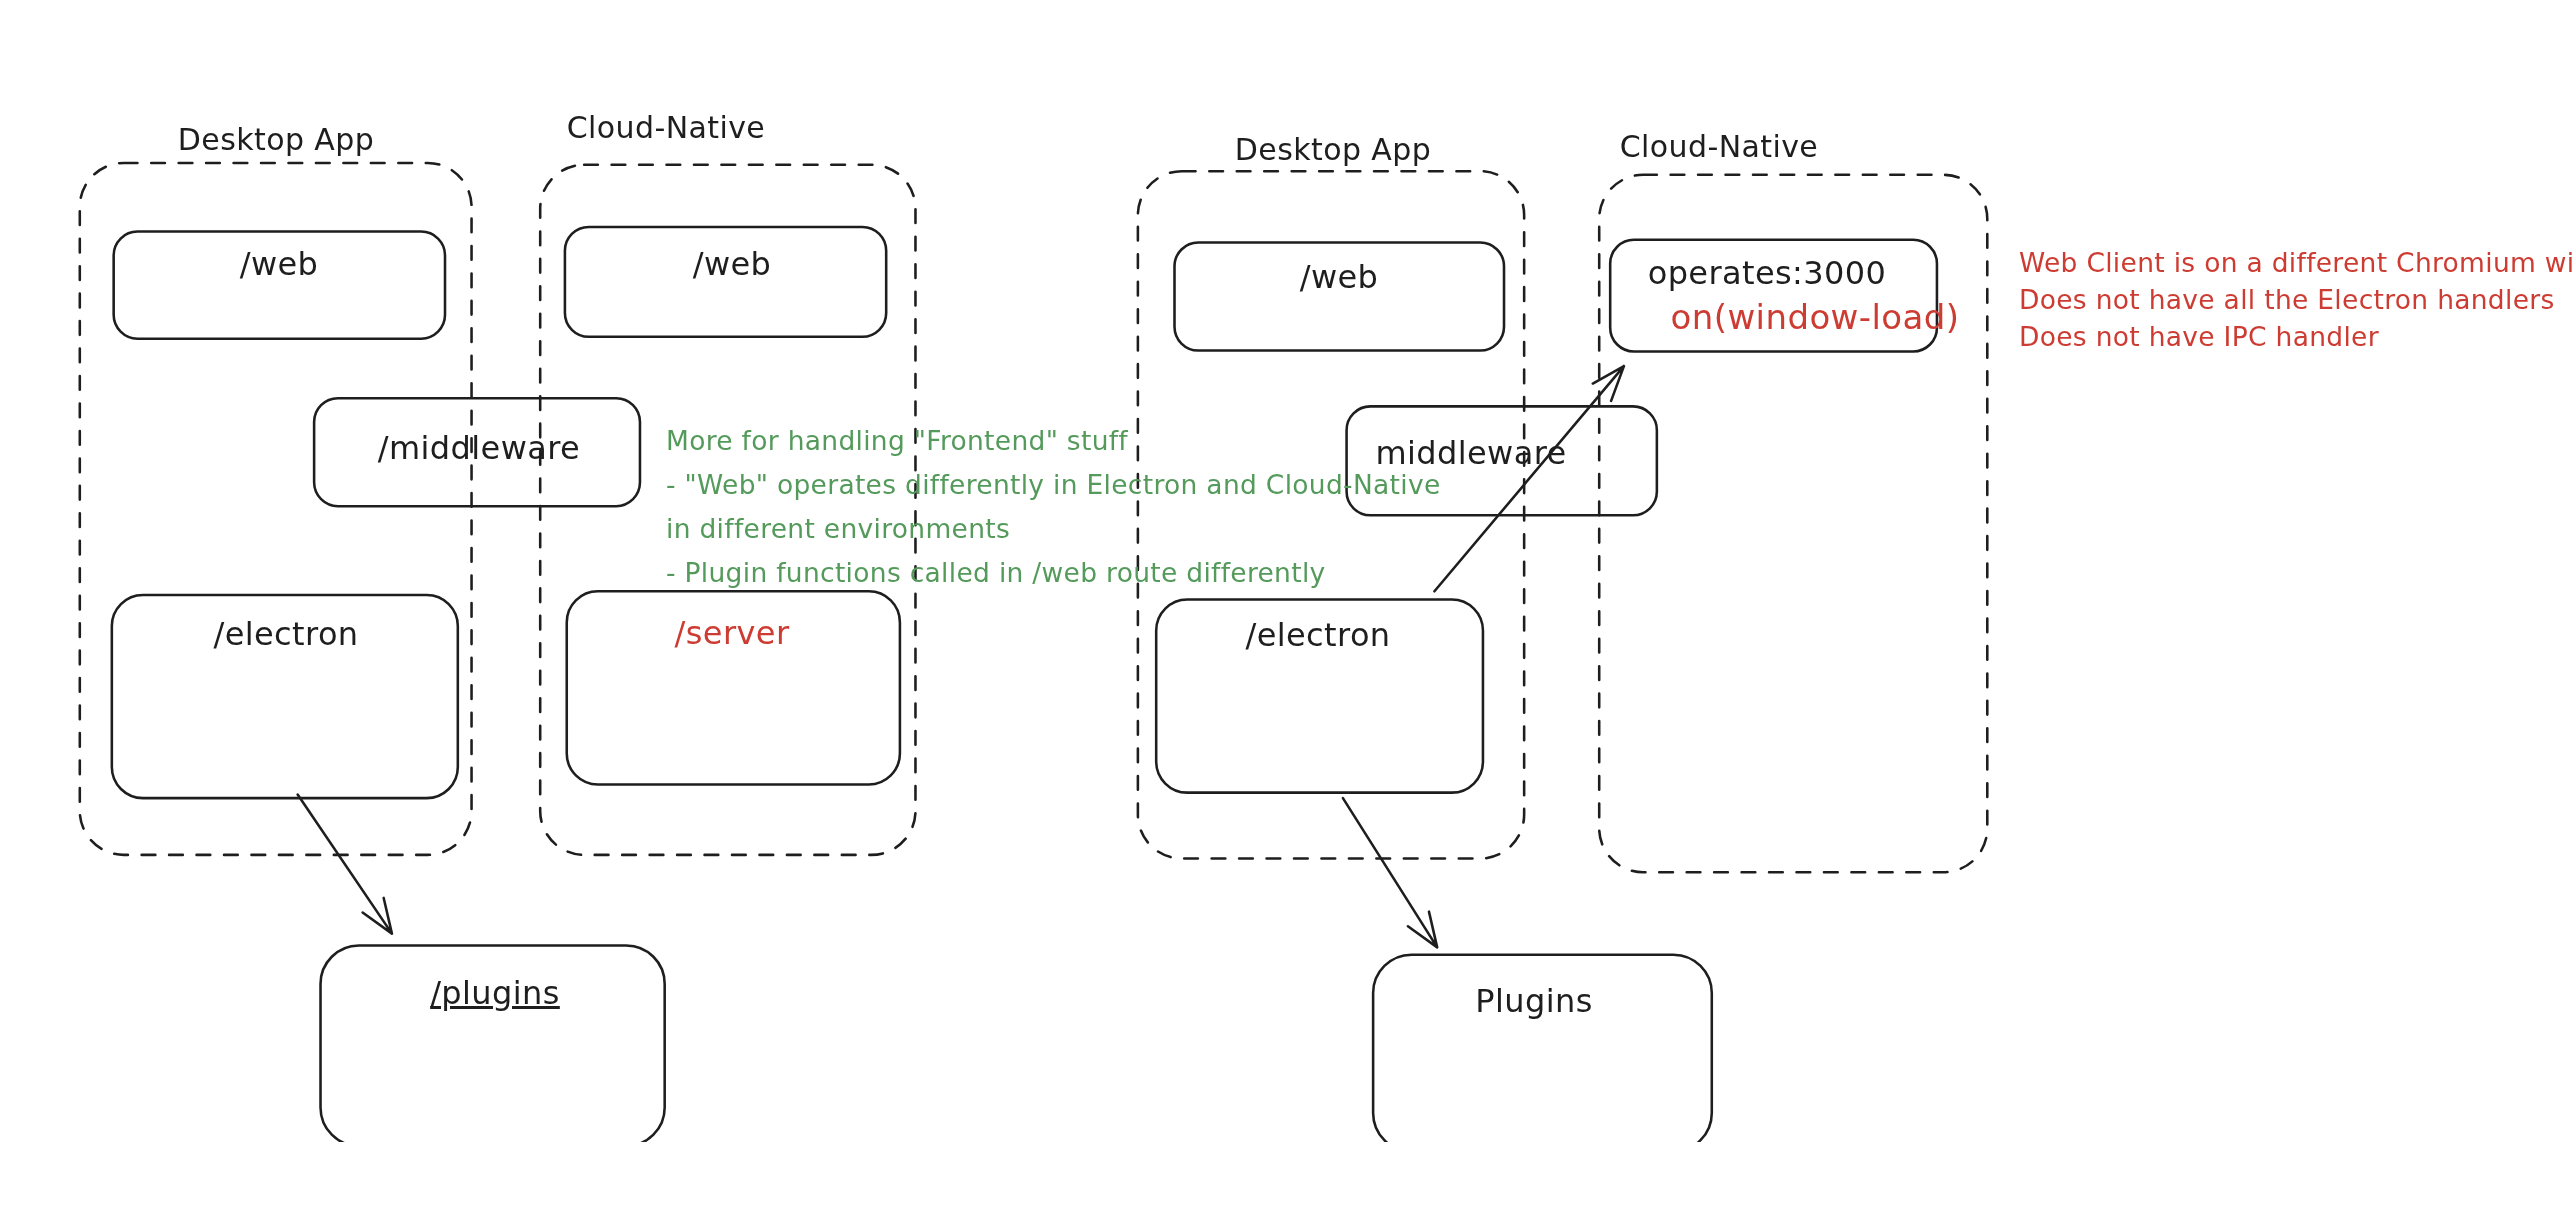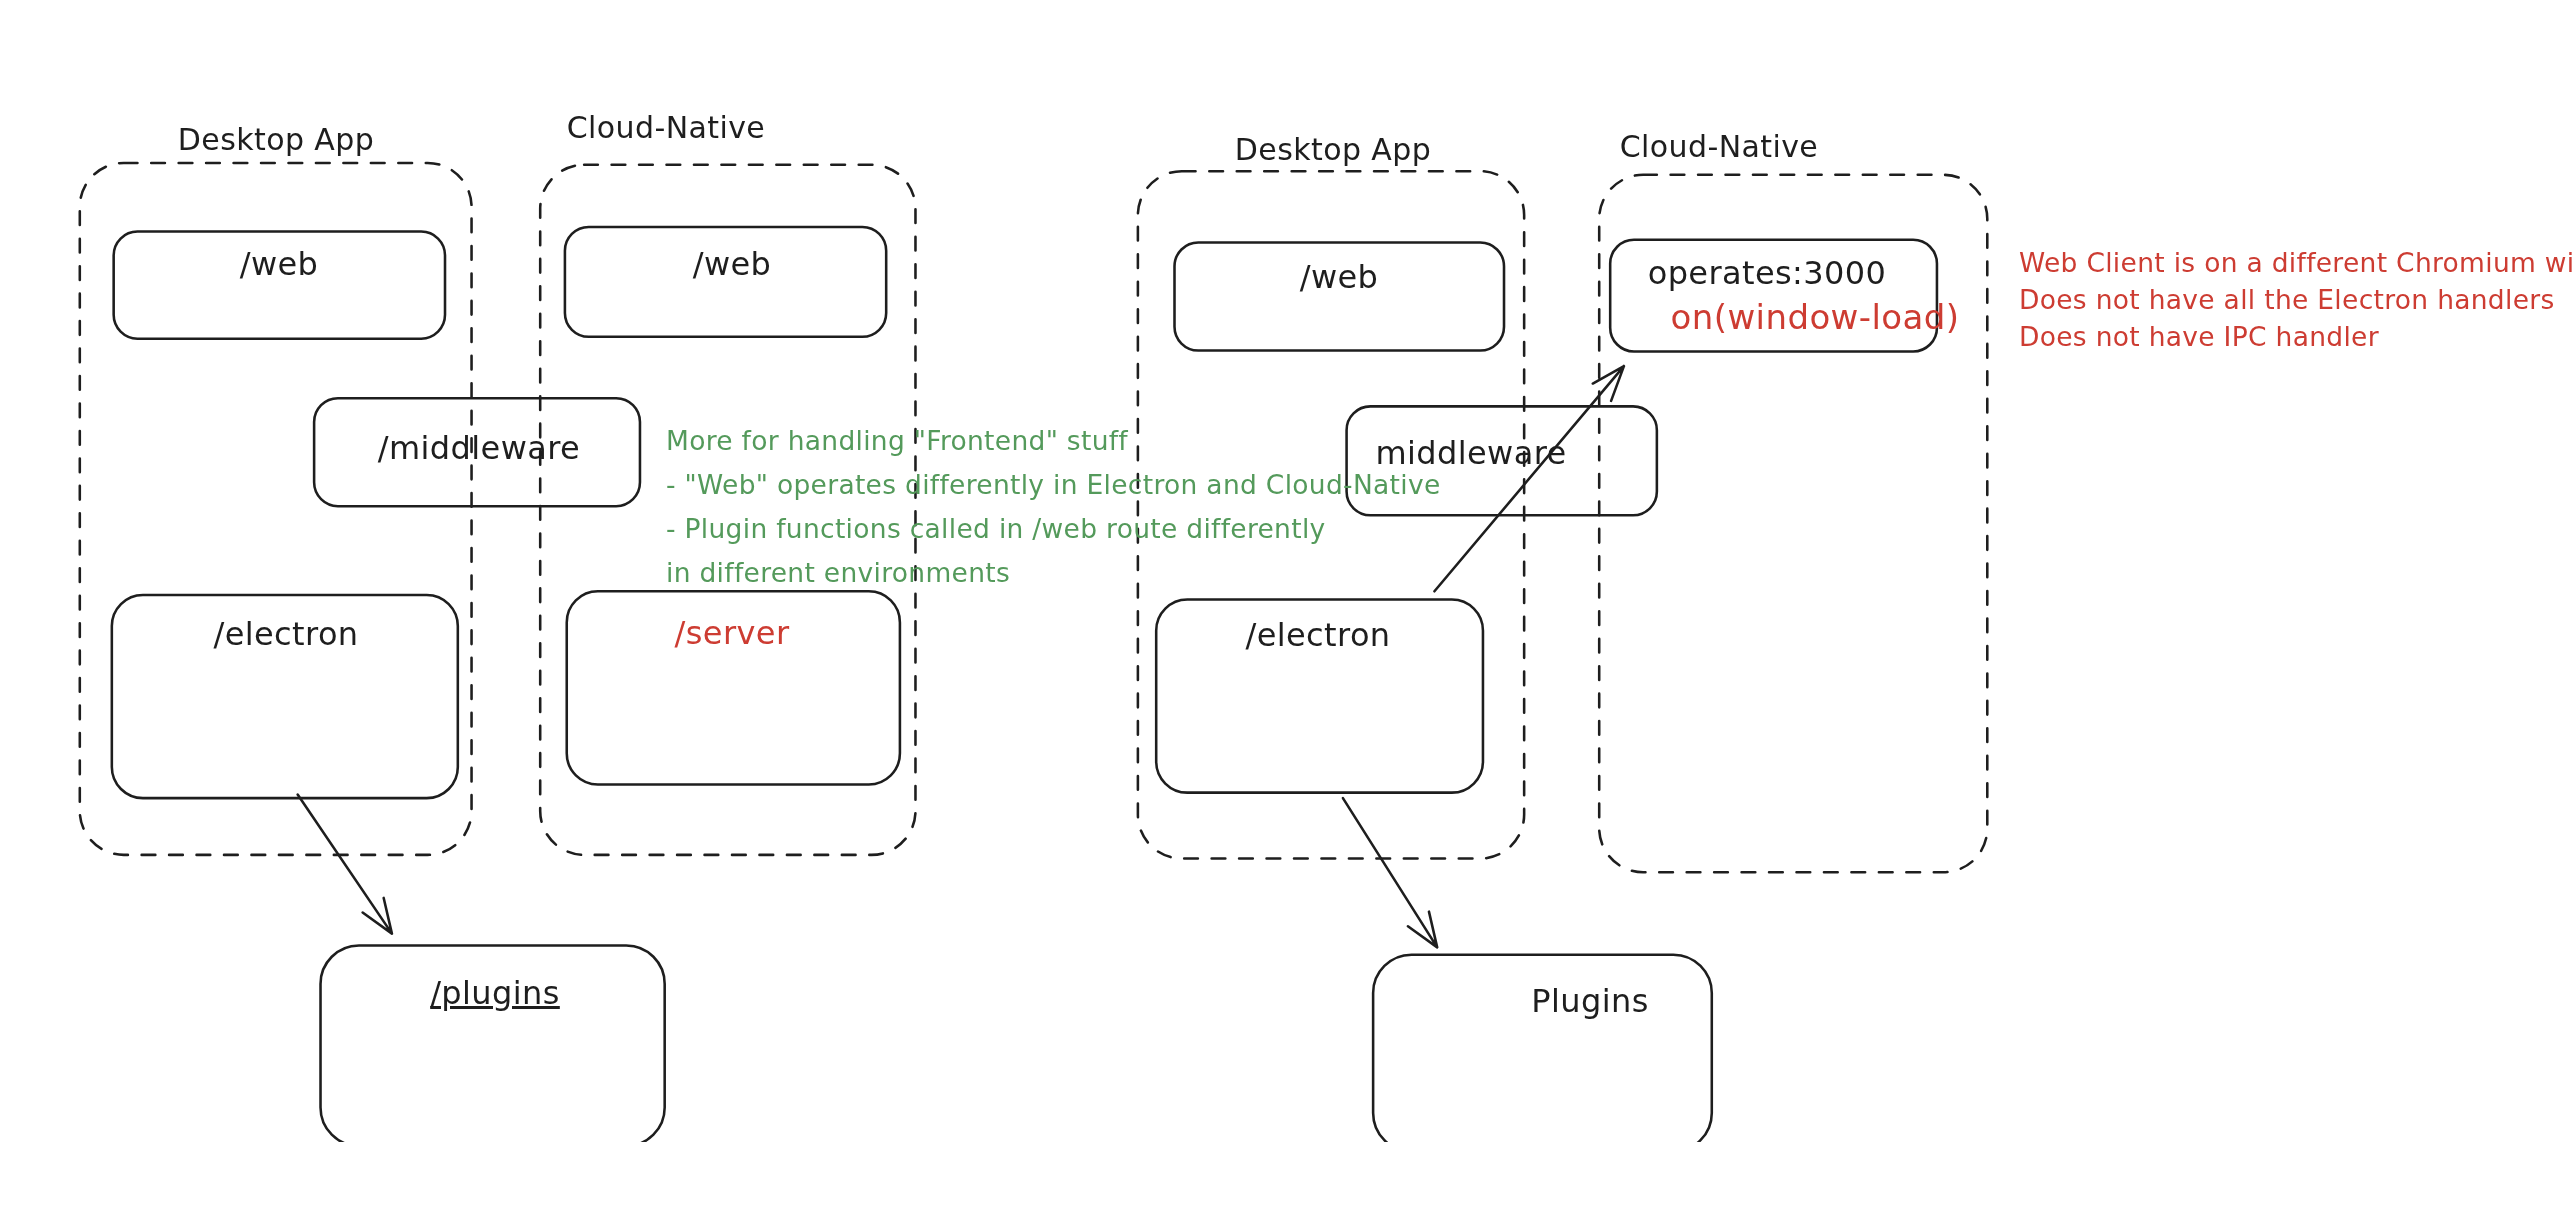--- a/index.html
+++ b/index.html
@@ -70,33 +70,33 @@
   <div class="lbl" style="left:279px; top:264px;">/web</div>
   <div class="lbl" style="left:732px; top:264px;">/web</div>
   <div class="lbl" style="left:479px; top:448px;">/middleware</div>
   <div class="lbl" style="left:286px; top:634px;">/electron</div>
   <div class="lbl red-text" style="left:732px; top:633px;">/server</div>
   <div class="lbl" style="left:495px; top:993px;text-decoration:underline;">/plugins</div>
 
   <div class="note note-green" style="left:666px; top:419px;">
     <div>More for handling "Frontend" stuff</div>
     <div>- "Web" operates differently in Electron and Cloud-Native</div>
+    <div>in different environments</div>
     <div>- Plugin functions called in /web route differently</div>
-    <div>in different environments</div>
   </div>
 
   <div class="lbl container-lbl" style="left:1333px; top:149px;">Desktop App</div>
   <div class="lbl container-lbl" style="left:1719px; top:146px;">Cloud-Native</div>
 
   <div class="lbl" style="left:1339px; top:277px;">/web</div>
   <div class="lbl" style="left:1767px; top:273px;">operates:3000</div>
   <div class="lbl red-text event-lbl" style="left:1815px; top:317px;">on(window-load)</div>
   <div class="lbl" style="left:1471px; top:453px;text-align:center;">middleware</div>
   <div class="lbl" style="left:1318px; top:635px;">/electron</div>
-  <div class="lbl" style="left:1590px; top:1001px;text-align:center;">Plugins</div>
+  <div class="lbl" style="left:1534px; top:1001px;text-align:center;">Plugins</div>
 
   <div class="note note-red" style="left:2019px; top:244px;">
     <div>Web Client is on a different Chromium window</div>
     <div>Does not have all the Electron handlers</div>
     <div>Does not have IPC handler</div>
   </div>
 
 </div>
 
 

